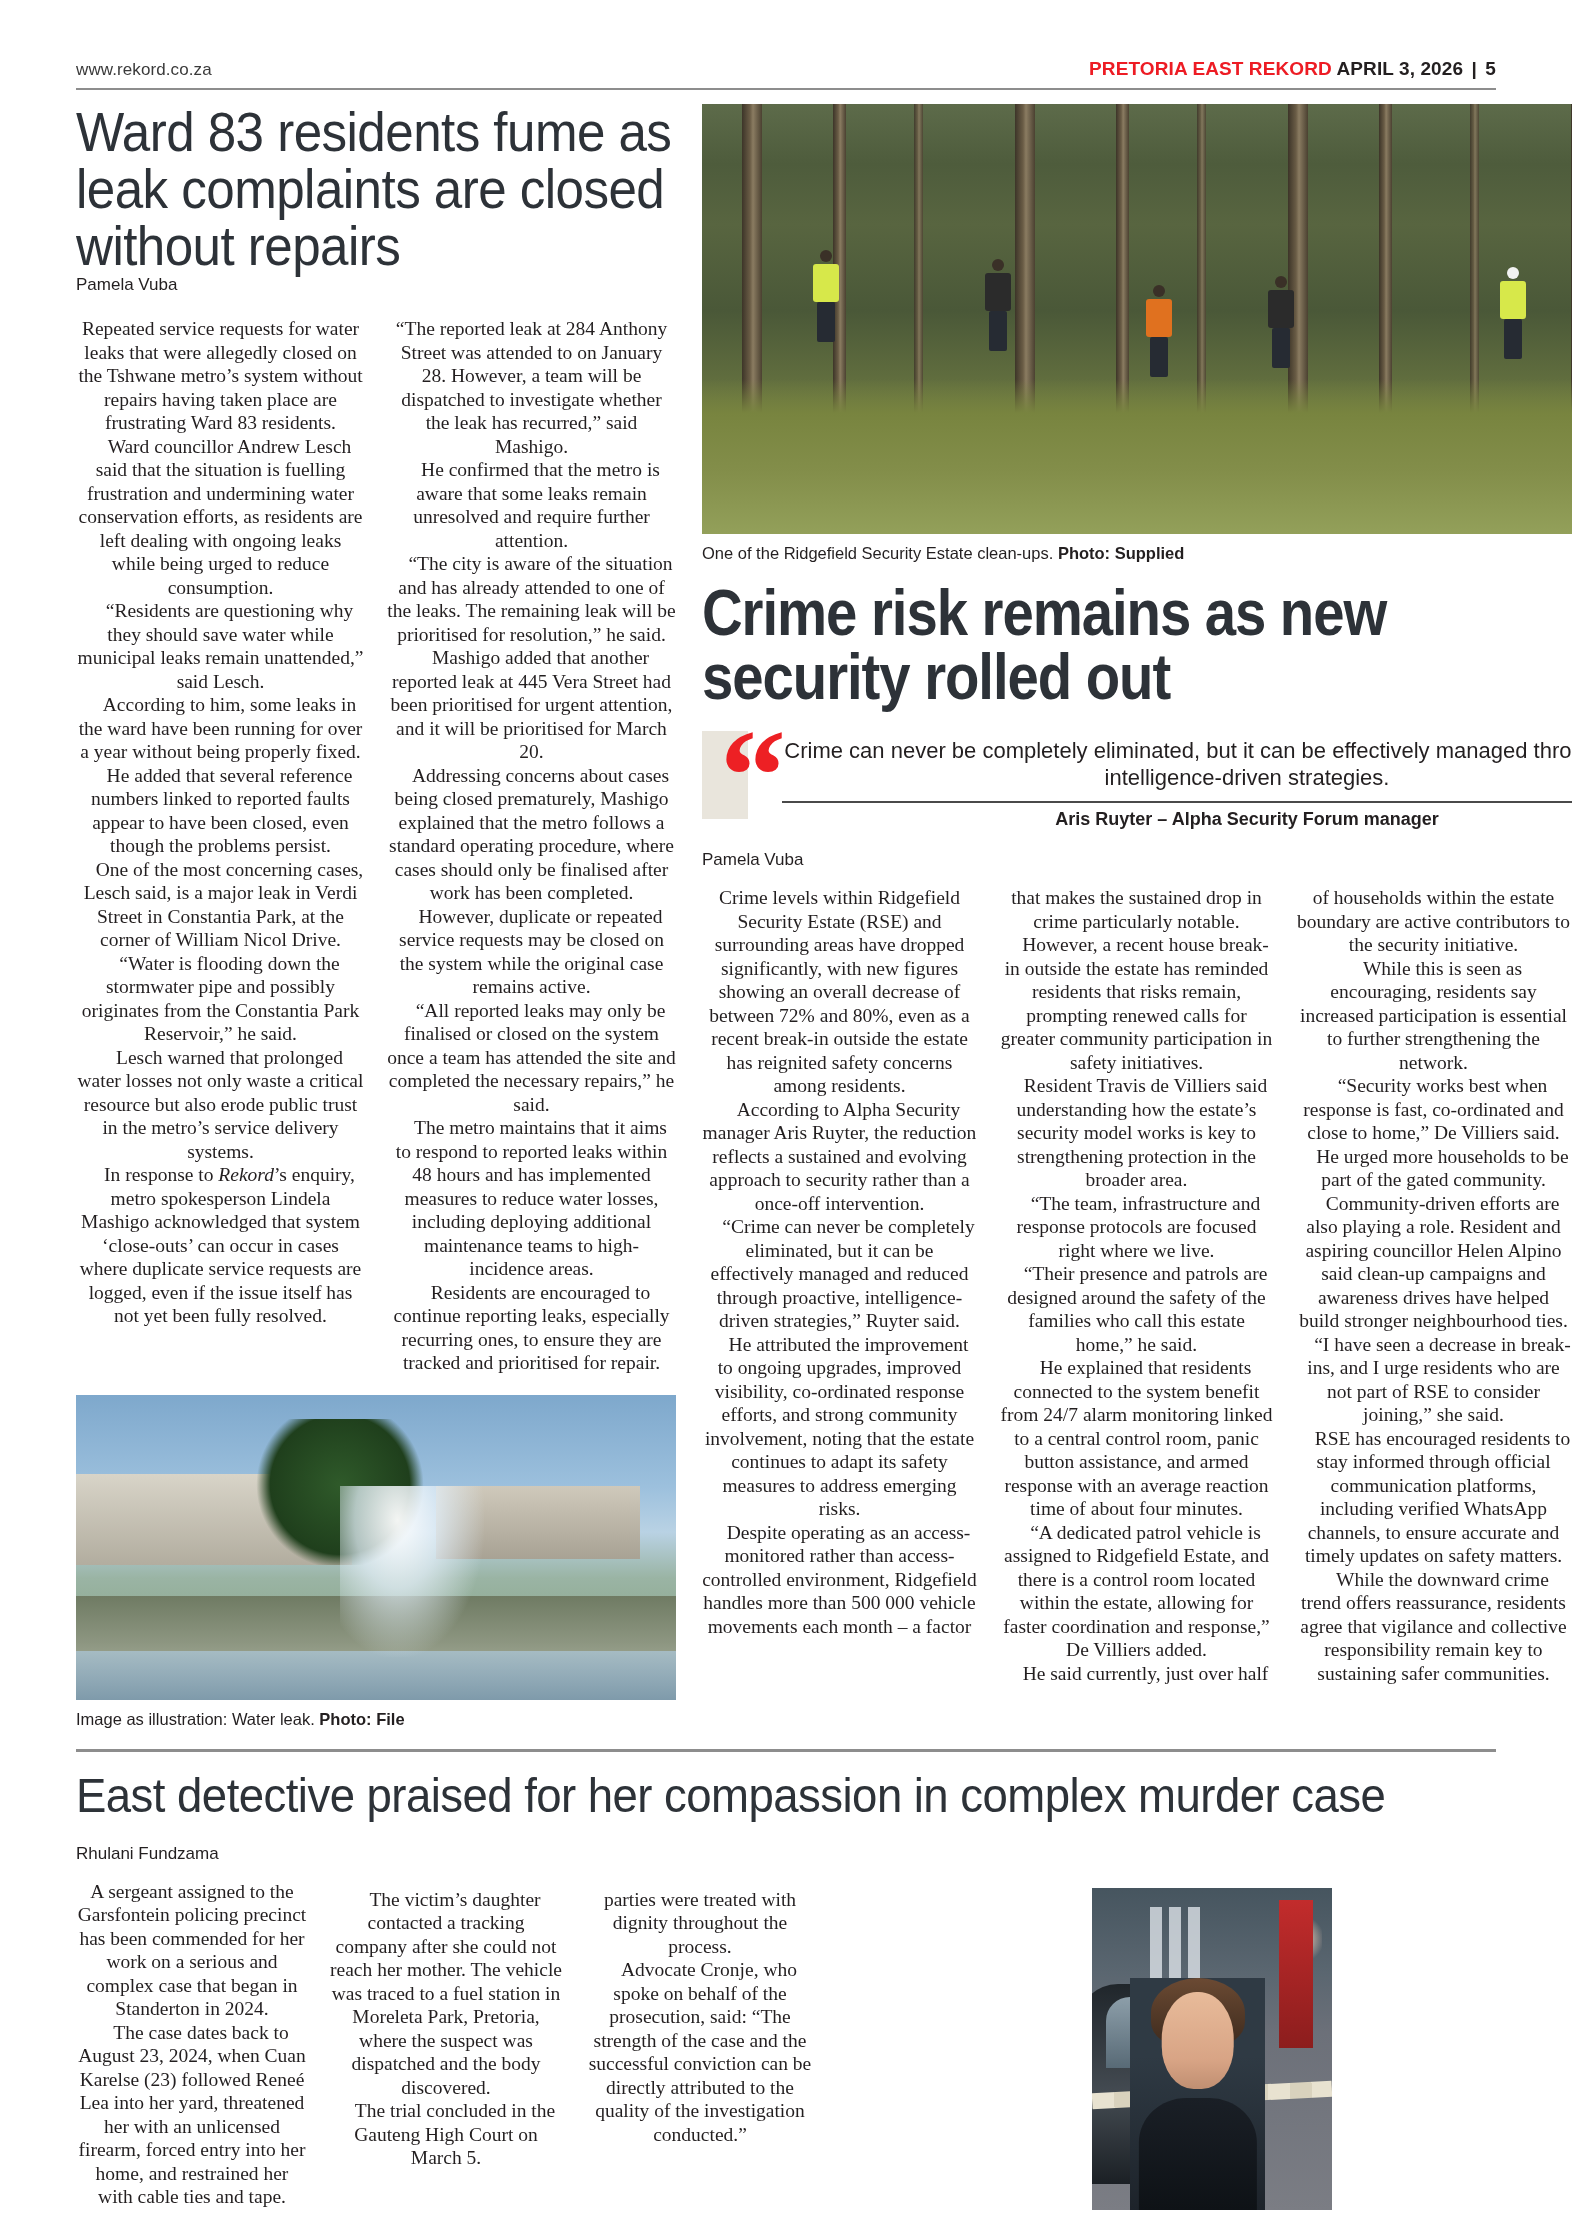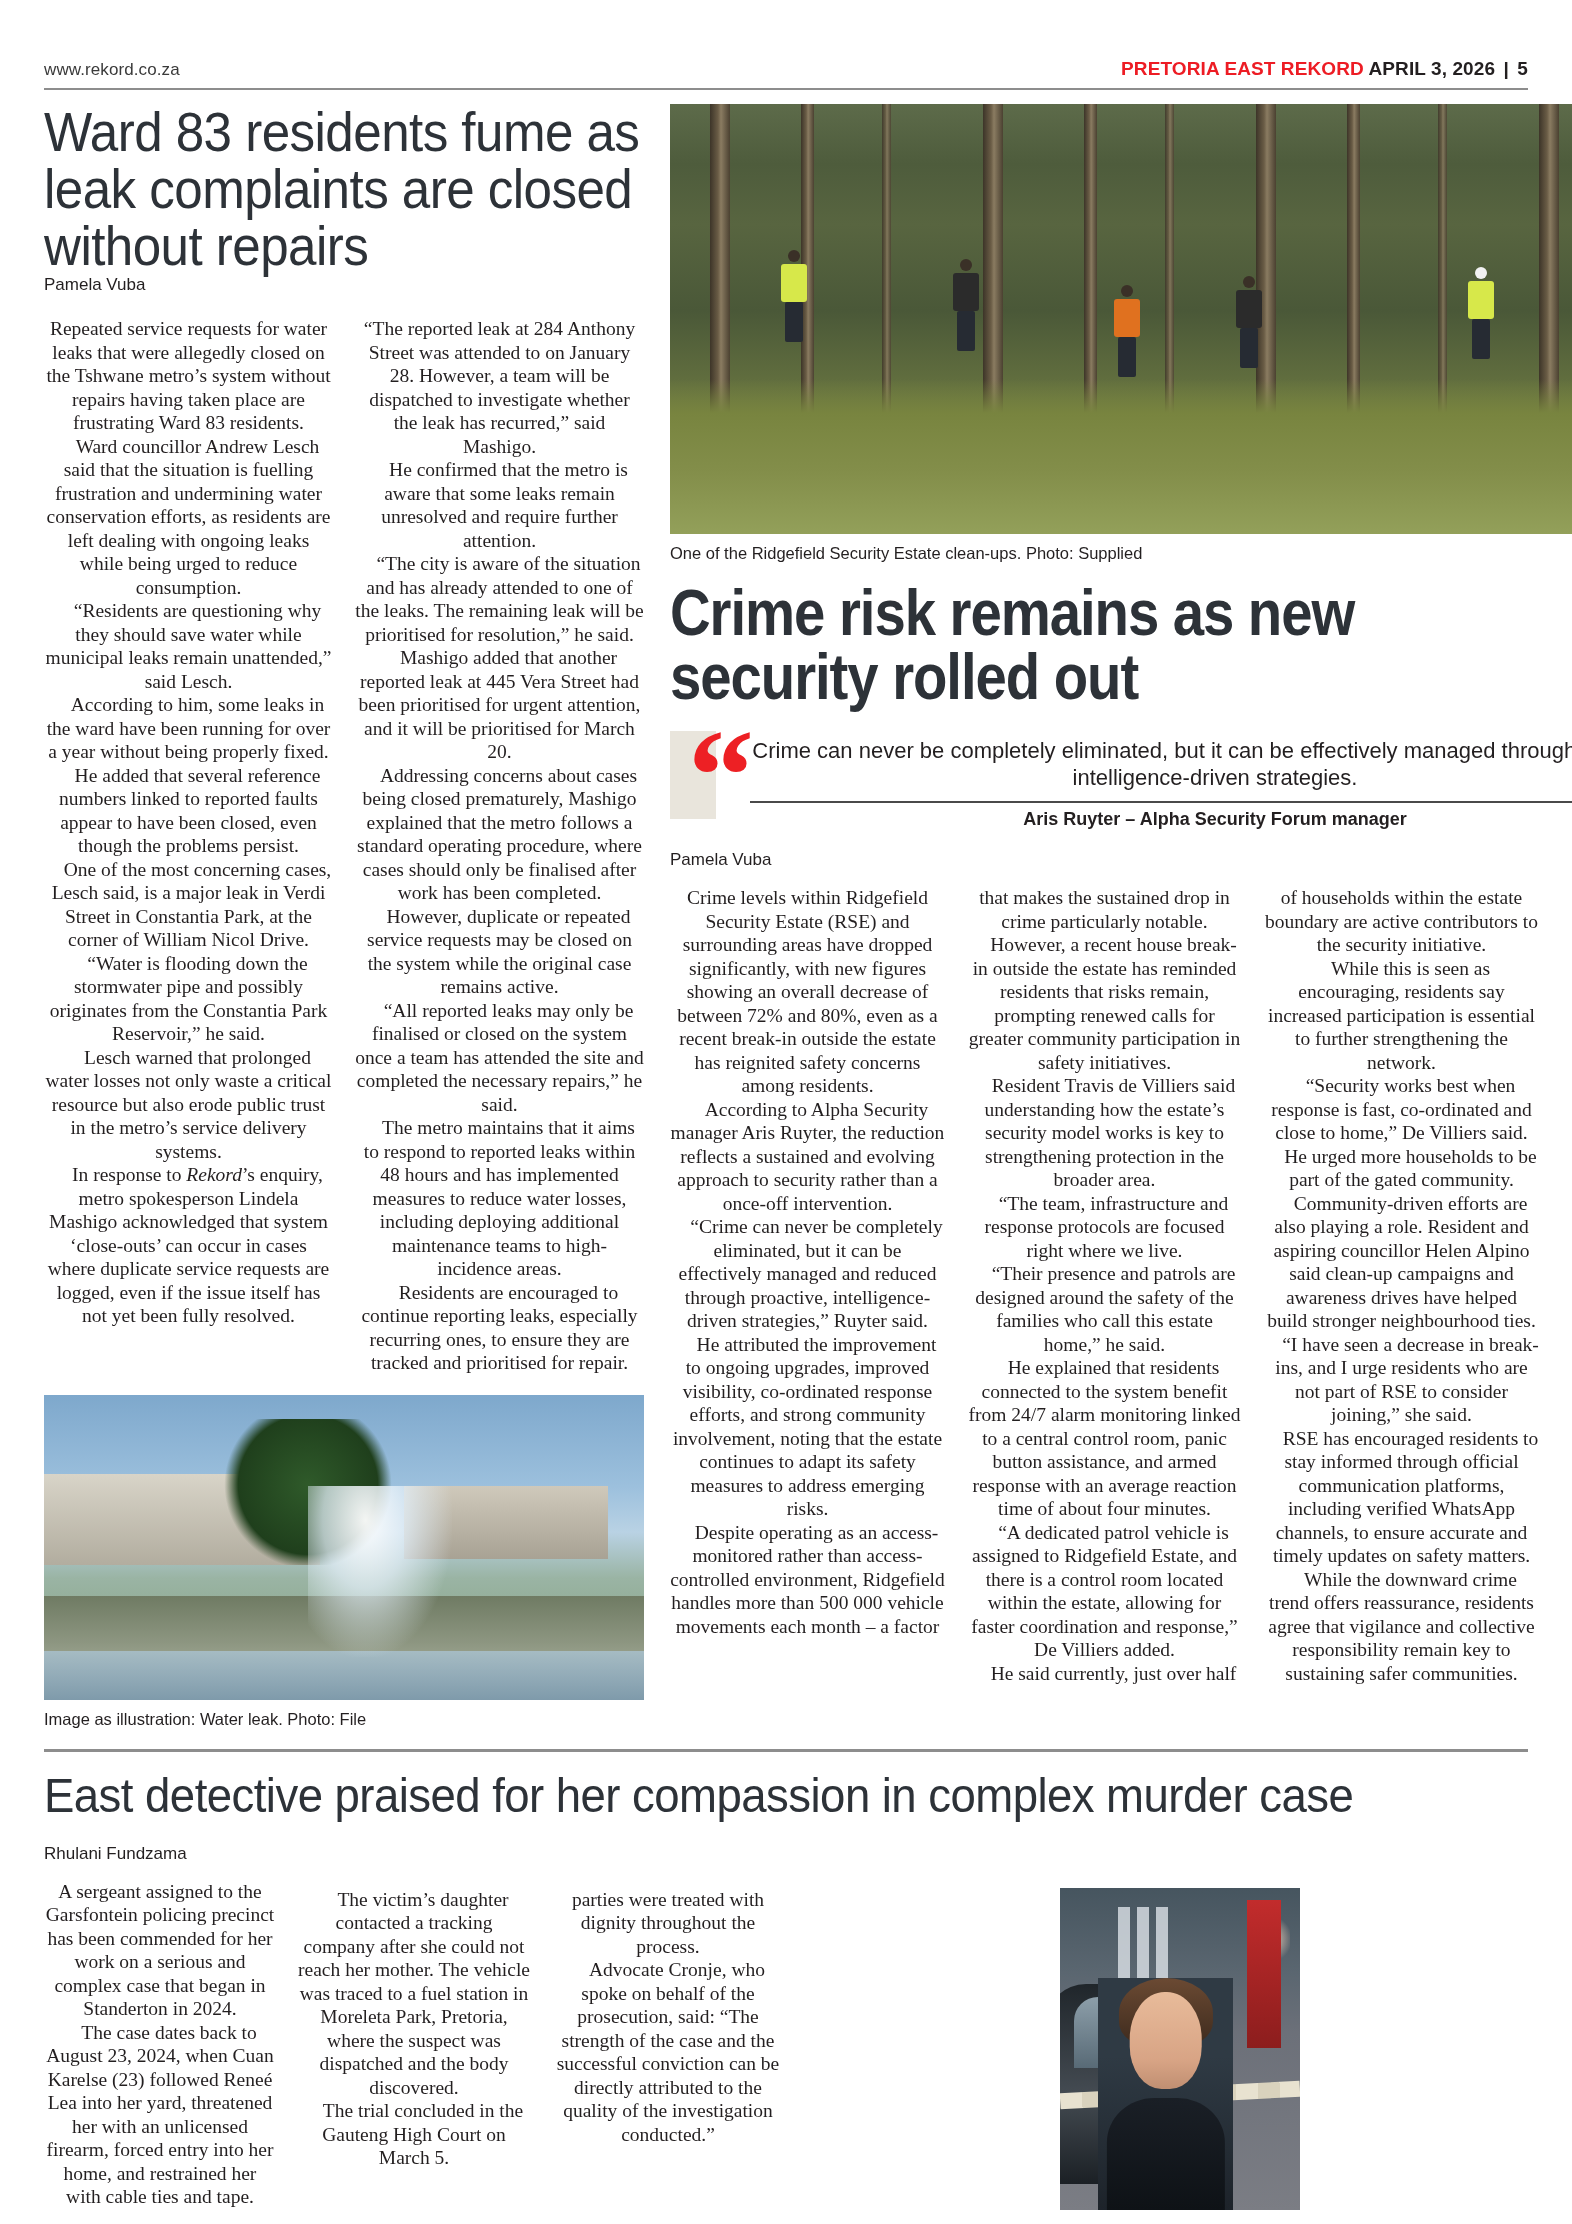--- a/index.html
+++ b/index.html
@@ -2,21 +2,21 @@
 <html><head>
 <meta charset="utf-8">
 <style>
   * { box-sizing: border-box; margin: 0; padding: 0; }
   html, body {
     width: 1572px; height: 2224px;
     background: #ffffff;
     font-family: "Liberation Serif", serif;
     color: #231f20;
   }
-  .page { width: 1572px; height: 2224px; position: relative; padding: 0 44px; }
+  .page { width: 1572px; height: 2224px; position: relative; padding: 0 76px; }
 
   
   .masthead {
     display: flex; align-items: flex-end; justify-content: space-between;
     padding-top: 58px; padding-bottom: 8px;
   }
   .masthead-url {
     font-family: "Liberation Sans", sans-serif;
     font-size: 17px; color: #3a3a3a; letter-spacing: .1px;
   }
@@ -40,21 +40,21 @@
     text-align: center; margin: 0;
   }
   .body-col p + p { text-indent: 18px; }
   .body-col em { font-style: italic; margin-top: 40px; }
 
   .caption {
     font-family: "Liberation Sans", sans-serif;
     font-size: 16.5px; line-height: 20px; color: #231f20;
     padding-top: 9px;
   }
-  .caption b { font-weight: normal; }
+  .caption b { font-weight: bold; }
 
   
   .top-story { display: flex; gap: 26px; padding-top: 14px; }
   .top-left { width: 600px; flex: 0 0 600px; }
   .top-right { flex: 1 1 auto; }
 
   .hl-condensed {
     font-family: "Liberation Sans Narrow", "Liberation Sans", sans-serif;
     font-stretch: condensed;
     color: #2d3238;

